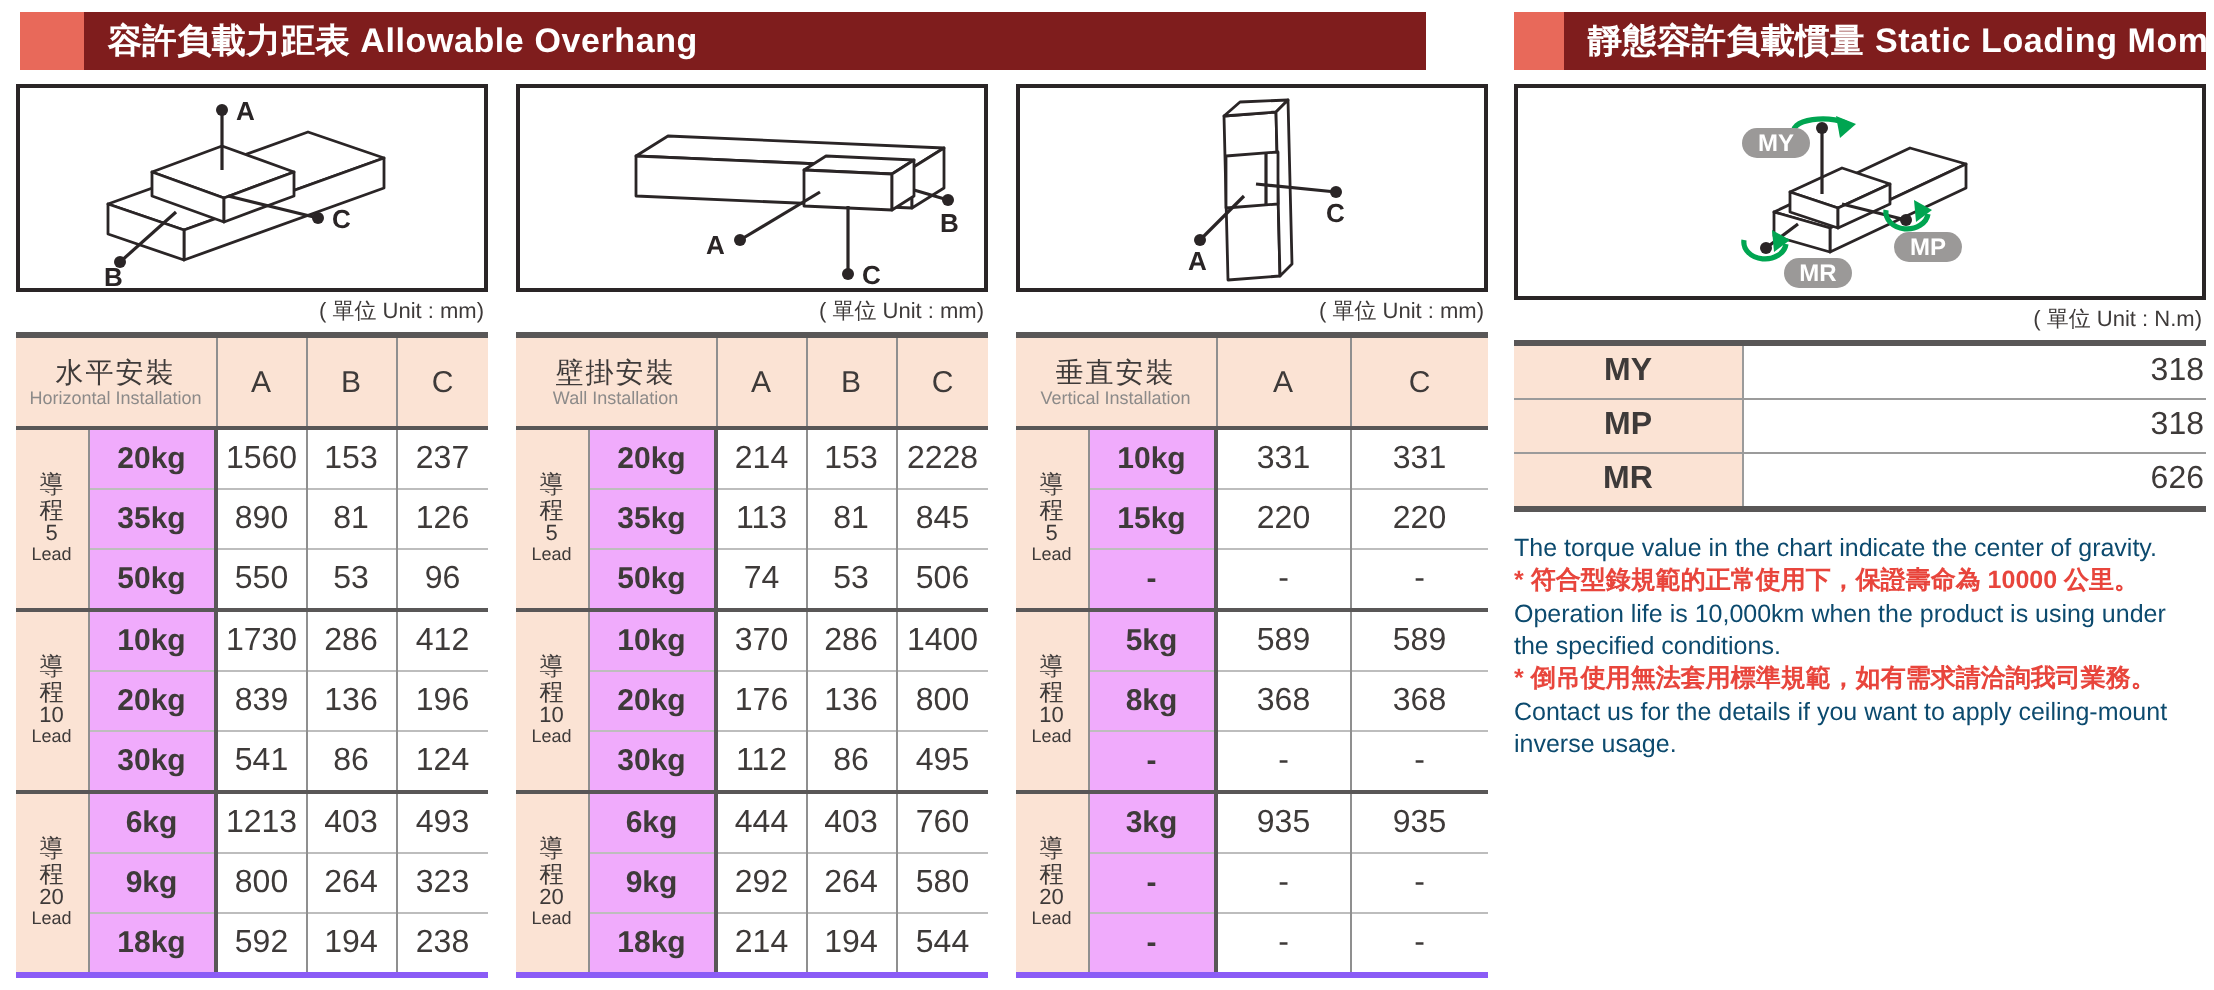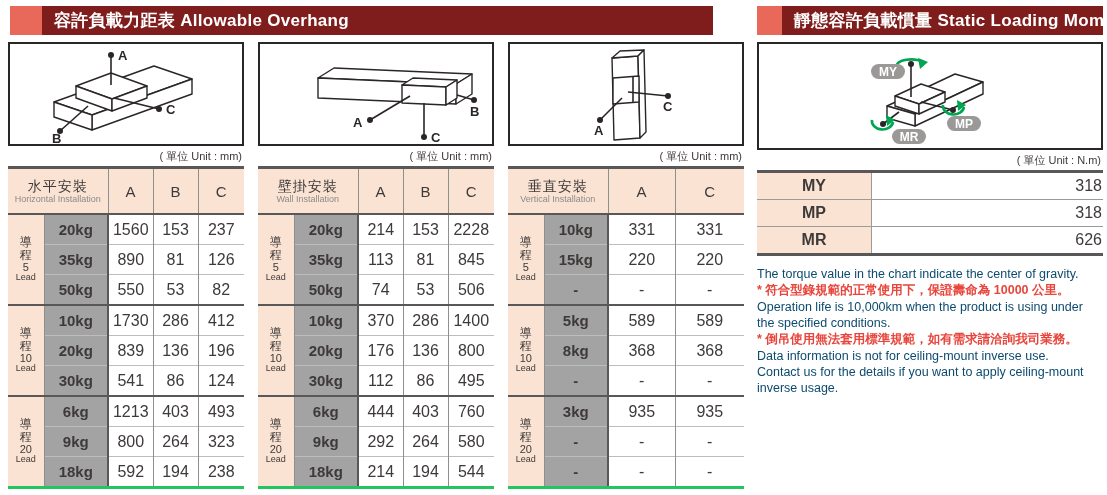--- a/index.html
+++ b/index.html
@@ -21,29 +21,29 @@
   #panel-right{position:absolute;top:42px;left:757px;width:346px;}
 
   .diagram-box{height:104px;border:2.5px solid #2a2526;background:#fff;box-sizing:border-box;}
   #panel-right .diagram-box{height:108px;}
   .diagram-box svg{width:100%;height:100%;display:block;}
 
   .unit-label{text-align:right;font-size:11px;color:#3e3a39;height:16px;line-height:16px;margin:2px 2px 2px 0;}
 
   
   .data-table{border-collapse:collapse;width:100%;table-layout:fixed;
-              border-top:3px solid #595757;border-bottom:3px solid #22c55e;}
+              border-top:3px solid #595757;border-bottom:3px solid #8b5cf6;}
   .data-table th,.data-table td{padding:0;text-align:center;vertical-align:middle;}
   .data-table th{height:44px;background:#fbe3d4;border-bottom:2px solid #595757;font-weight:normal;}
   .th-name .cn{font-size:14px;color:#3e3a39;letter-spacing:1px;line-height:16px;}
   .th-name .en{font-size:9px;color:#8c8a89;line-height:11px;}
   .th-col{font-size:15px;color:#3e3a39;border-left:1px solid #8f8f8f;}
   .lead-cell{background:#fbe3d4;border-right:1px solid #8f8f8f;color:#3e3a39;line-height:1.05;padding:2px 0;}
   .lead-ch{font-size:12px;} .lead-num{font-size:11px;} .lead-en{font-size:9px;}
-  .w-cell{background:#a3a3a3;font-weight:bold;font-size:15px;height:29px;border-top:1px solid #bdbdbd;margin-top:30px;}
+  .w-cell{background:#f0abfc;font-weight:bold;font-size:15px;height:29px;border-top:1px solid #bdbdbd;margin-top:30px;}
   .v-cell{background:#fff;font-size:16px;border-top:1px solid #bdbdbd;border-left:1px solid #8f8f8f;}
   .v-first{border-left:2px solid #595757;}
   .grp-top{border-top:2px solid #595757 !important;}
 
   
   .moment-table{border-collapse:collapse;width:100%;table-layout:fixed;
                 border-top:3px solid #595757;border-bottom:3px solid #595757;}
   .m-label{width:112px;background:#fbe3d4;font-weight:bold;font-size:16px;text-align:center;
            height:24px;border-bottom:1.5px solid #9b9b9b;color:#3e3a39;}
   .m-value{background:#fff;font-size:16px;text-align:right;border-bottom:1.5px solid #9b9b9b;border-left:1px solid #9b9b9b;}
@@ -141,21 +141,21 @@
           <tr>
             <td class="w-cell">35kg</td>
             <td class="v-cell v-first">890</td>
             <td class="v-cell">81</td>
             <td class="v-cell">126</td>
           </tr>
           <tr>
             <td class="w-cell">50kg</td>
             <td class="v-cell v-first">550</td>
             <td class="v-cell">53</td>
-            <td class="v-cell">82</td>
+            <td class="v-cell">96</td>
           </tr>
           <tr>
             <td class="lead-cell grp-top" rowspan="3">
               <div class="lead-ch">導</div>
               <div class="lead-ch">程</div>
               <div class="lead-num">10</div>
               <div class="lead-en">Lead</div>
             </td>
             <td class="w-cell grp-top">10kg</td>
             <td class="v-cell v-first grp-top">1730</td>
@@ -485,17 +485,16 @@
   <div id="notes-host">
       <div class="note">
         <div class="note-en">The torque value in the chart indicate the center of gravity.</div>
       </div>
       <div class="note">
         <div class="note-cn">* 符合型錄規範的正常使用下，保證壽命為 10000 公里。</div>
         <div class="note-en">Operation life is 10,000km when the product is using under the specified conditions.</div>
       </div>
       <div class="note">
         <div class="note-cn">* 倒吊使用無法套用標準規範，如有需求請洽詢我司業務。</div>
-        <div class="note-en">Data information is not for ceiling-mount inverse use.</div>
         <div class="note-en">Contact us for the details if you want to apply ceiling-mount inverse usage.</div>
       </div>
     </div>
 </div>
 
 </body></html>

